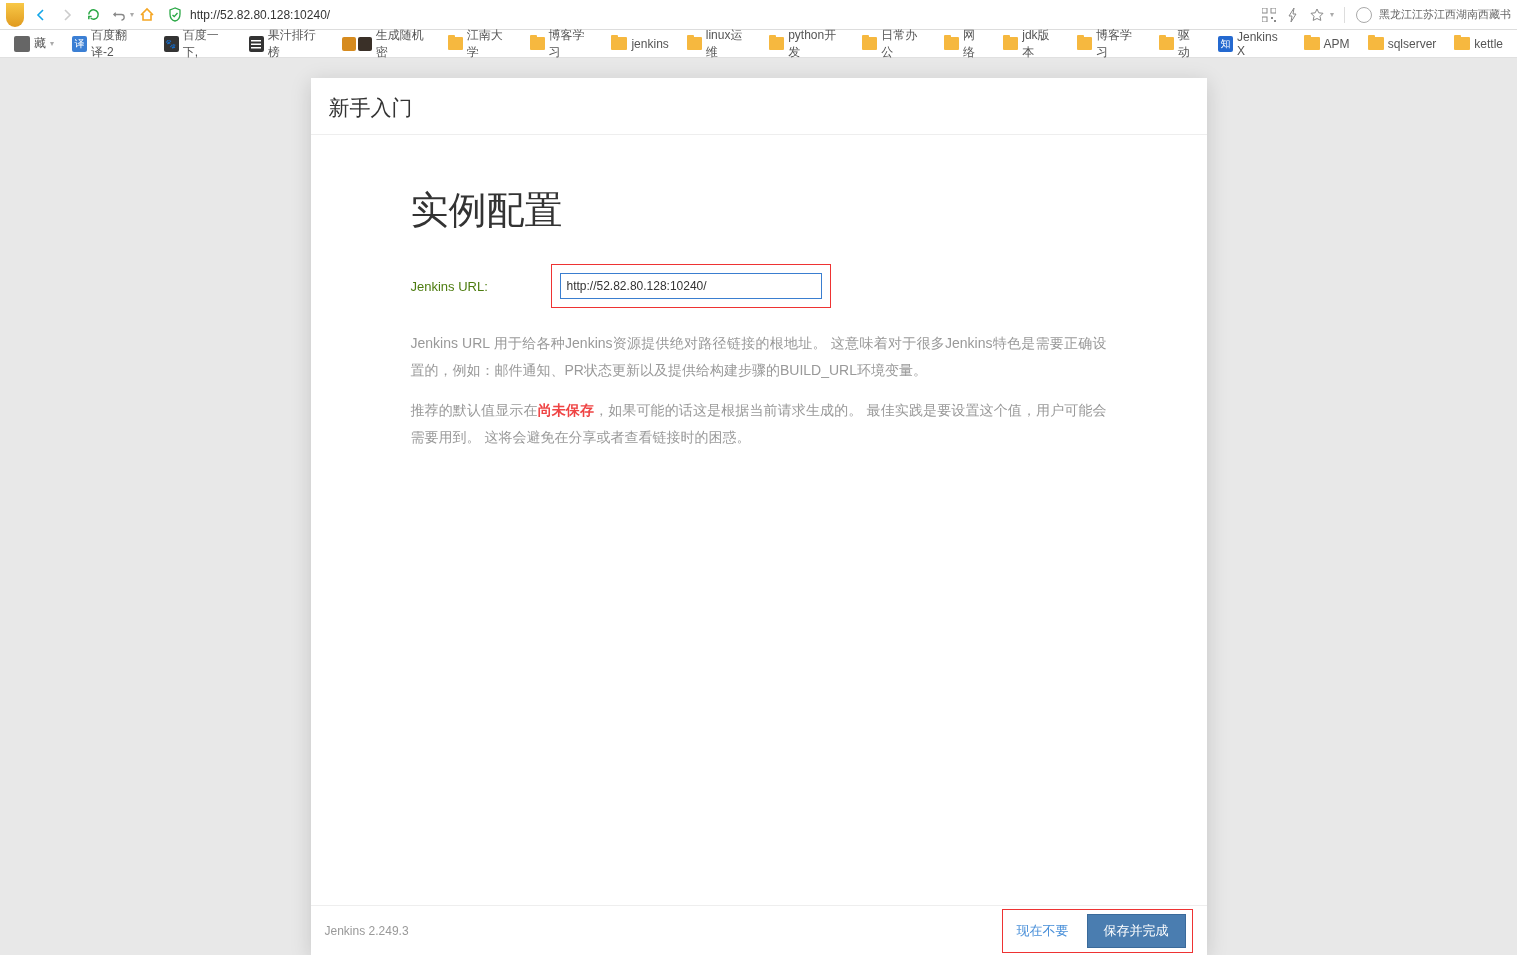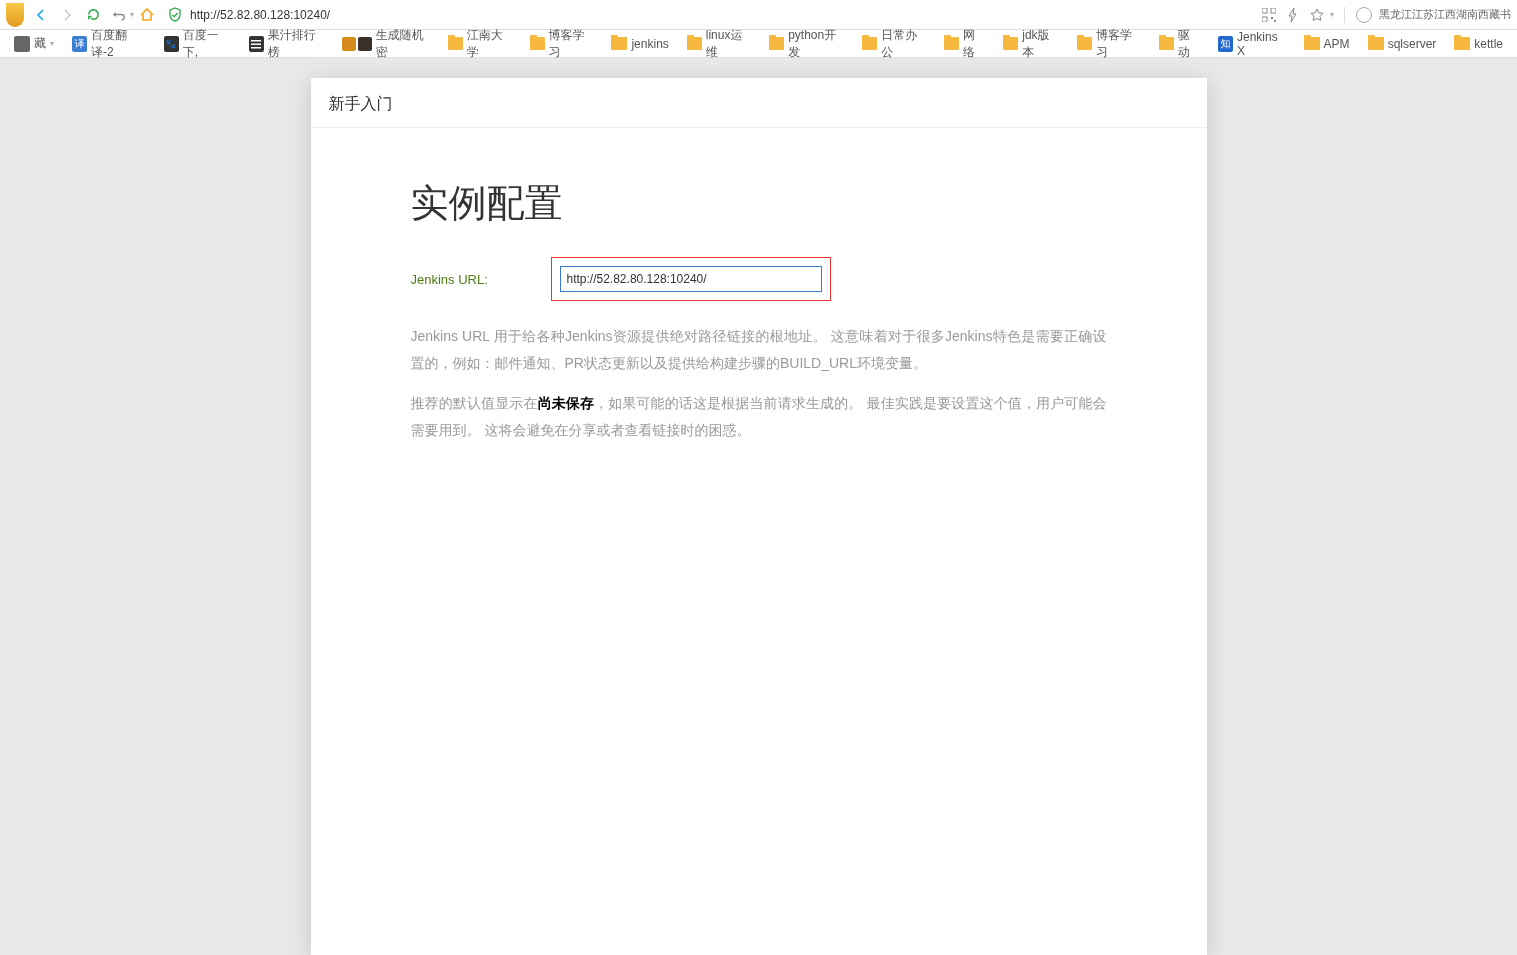--- a/index.html
+++ b/index.html
@@ -149,21 +149,21 @@
       width: 896px;
       background: #fff;
       box-shadow: 0 4px 20px rgba(0,0,0,0.15);
       display: flex;
       flex-direction: column;
       position: relative;
     }
     .wizard-header {
       padding: 16px 18px 12px;
       border-bottom: 1px solid #eee;
-      font-size: 16px;
+      font-size: 21px;
       color: #333;
     }
     .wizard-body {
       flex: 1;
       padding: 50px 100px 20px;
     }
     .wizard-title {
       font-size: 38px;
       font-weight: 400;
       color: #333;
@@ -195,21 +195,21 @@
       outline: none;
     }
     .help-text {
       font-size: 14px;
       color: #999;
       line-height: 1.9;
       margin-bottom: 14px;
       text-align: justify;
     }
     .help-text strong {
-      color: #000000;
+      color: #ef4444;
       font-weight: 600;
     }
     .wizard-footer {
       height: 50px;
       border-top: 1px solid #eee;
       display: flex;
       align-items: center;
       padding: 0 14px;
     }
     .version {
@@ -412,14 +412,22 @@
           <input class="form-input" type="text" value="http://52.82.80.128:10240/" style="">
         </div>
       </div>
 
       <p class="help-text">Jenkins URL 用于给各种Jenkins资源提供绝对路径链接的根地址。 这意味着对于很多Jenkins特色是需要正确设置的，例如：邮件通知、PR状态更新以及提供给构建步骤的BUILD_URL环境变量。</p>
 
       <p class="help-text">
         <span>推荐的默认值显示在</span><strong>尚未保存</strong><span>，如果可能的话这是根据当前请求生成的。 最佳实践是要设置这个值，用户可能会需要用到。 这将会避免在分享或者查看链接时的困惑。</span>
       </p>
     </div>
+    <div class="wizard-footer">
+      <span class="version">Jenkins 2.249.3</span>
+      <div class="footer-spacer"></div>
+      <div class="footer-btn-wrap">
+        <button class="btn-skip">现在不要</button>
+        <button class="btn-primary">保存并完成</button>
+      </div>
+    </div>
   </div>
 </div>
 
 </body></html>

